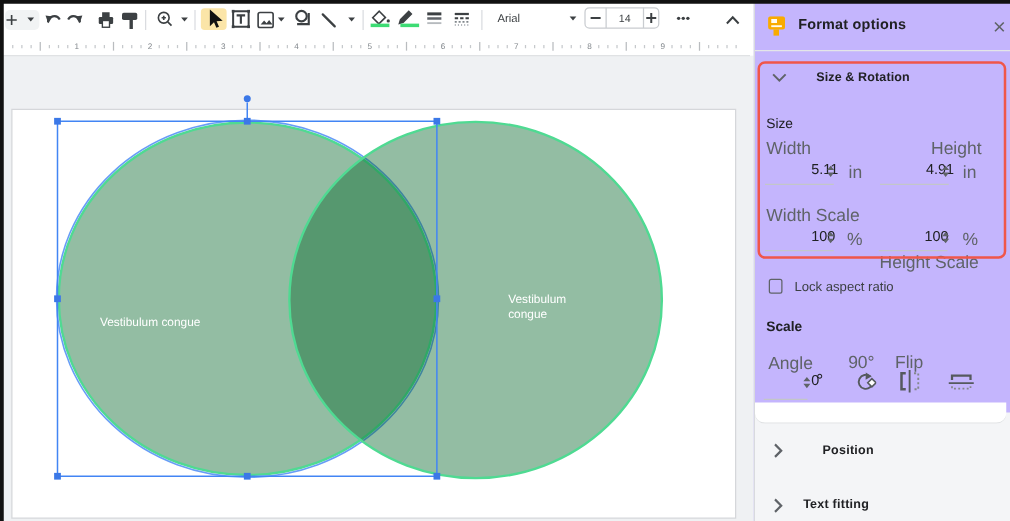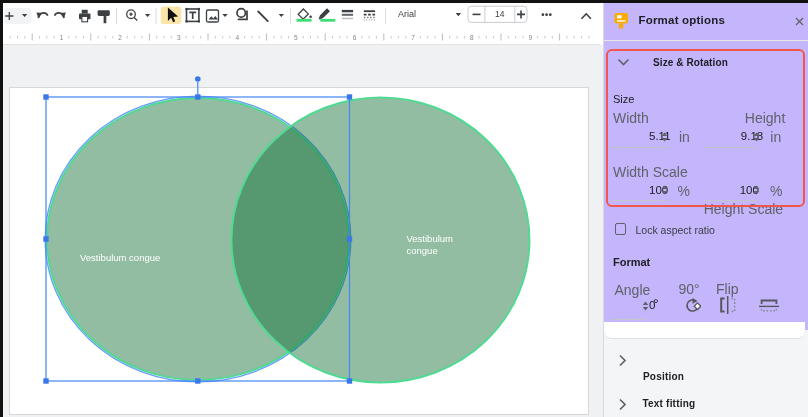--- a/index.html
+++ b/index.html
@@ -238,21 +238,21 @@
 
   <svg class="abs" style="left:13px;top:57.5px" width="13" height="9" viewBox="0 0 13 9">
     <path d="M1.5,1.5 l5,5 l5,-5" stroke="#5f6368" stroke-width="1.6" fill="none"></path>
   </svg>
   <div class="abs" style="left:37px;top:56.5px;font-size:10px;font-weight:bold;color:#202124;letter-spacing:0.1px;padding-left:12px;">Size &amp; Rotation</div>
 
   <div class="abs bold" style="left:9px;top:92.5px;font-size:11px;font-weight:normal;color:#202124;">Size</div>
   <div class="abs lbl" style="left:9px;top:113px;">Width</div>
   <div class="abs lbl" style="left:100.8px;top:113px;margin-left:40px;">Height</div>
   <div class="abs val" style="left:9px;top:130px;">5.11</div>
-  <div class="abs val" style="left:100.8px;top:130px;">9.18</div>
+  <div class="abs val" style="left:100.8px;top:130px;">4.91</div>
   <div class="abs lbl" style="left:74.9px;top:132px;">in</div>
   <div class="abs lbl" style="left:166.3px;top:132px;">in</div>
   <div class="abs uline" style="left:8px;top:146.5px;width:55px;"></div>
   <div class="abs uline" style="left:99.8px;top:146.5px;width:55px;"></div>
 
   <div class="abs lbl" style="left:9px;top:166.5px;text-align:right;">Width Scale</div>
   <div class="abs lbl" style="left:99.7px;top:166.5px;margin-top:37px;">Height Scale</div>
   <div class="abs val" style="left:9px;top:184px;">100</div>
   <div class="abs val" style="left:99.7px;top:184px;">100</div>
   <div class="abs lbl" style="left:73.5px;top:185.5px;">%</div>
@@ -271,21 +271,21 @@
     </svg>
   <svg class="abs spin" style="left:148.5px;top:185px" width="6.5" height="9.5" viewBox="0 0 7 10">
       <path d="M3.5,0.5 L0.7,4 h5.6 z M0.7,6 h5.6 L3.5,9.5 z" fill="#5f6368"></path>
     </svg>
 
   <div class="abs" style="left:2px;top:48.5px;width:198.7px;height:158px;border:2.4px solid #f0564a;border-radius:6px;box-sizing:border-box;"></div>
 
   <div class="abs" style="left:10.5px;top:223px;width:11.5px;height:11.5px;border:1.7px solid #5f6368;border-radius:2px;box-sizing:border-box;"></div>
   <div class="abs" style="left:31.5px;top:223.5px;font-size:10.5px;color:#3c4043;">Lock aspect ratio</div>
 
-  <div class="abs" style="left:9px;top:256px;font-size:11px;font-weight:bold;color:#202124;">Format</div>
+  <div class="abs" style="left:9px;top:256px;font-size:11px;font-weight:bold;color:#202124;">Scale</div>
   <div class="abs lbl" style="left:10.5px;top:285px;">Angle</div>
   <div class="abs lbl" style="left:74.5px;top:284px;">90°</div>
   <div class="abs lbl" style="left:112px;top:284px;">Flip</div>
   <div class="abs val" style="left:9px;top:299px;">0</div>
   <div class="abs lbl" style="left:49px;top:299px;color:#202124;">°</div>
   <div class="abs uline" style="left:7.2px;top:319px;width:34.5px;"></div>
   <svg class="abs spin" style="left:37.5px;top:300.5px" width="6.5" height="9.5" viewBox="0 0 7 10">
       <path d="M3.5,0.5 L0.7,4 h5.6 z M0.7,6 h5.6 L3.5,9.5 z" fill="#5f6368"></path>
     </svg>
 
@@ -305,21 +305,21 @@
     <path d="M3.6,6.9 v-3.4 h14.8 v3.4" stroke="#55595e" stroke-width="1.8" fill="none"></path>
     <line x1="1" y1="9.4" x2="21" y2="9.4" stroke="#55595e" stroke-width="1.4"></line>
     <path d="M3.6,12 v1.8 h14.8 v-1.8" stroke="#84888c" stroke-width="1.4" fill="none" stroke-dasharray="1.5,1.9"></path>
   </svg>
 
   <div class="abs" style="left:0;top:330px;width:100%;height:87px;background:#f4f5f7;"></div>
   <div class="abs" style="left:0;top:322px;width:201px;height:16px;background:#fff;border-bottom:1px solid #dfe1e3;border-radius:0 0 8px 8px;"></div>
   <svg class="abs" style="left:14px;top:354px" width="10" height="13" viewBox="0 0 10 13">
     <path d="M2,1.5 l5,5 l-5,5" stroke="#5f6368" stroke-width="1.7" fill="none"></path>
   </svg>
-  <div class="abs" style="left:39px;top:354.5px;font-size:10px;font-weight:bold;color:#202124;letter-spacing:0.2px;margin-top:16px;">Position</div>
+  <div class="abs" style="left:54px;top:354.5px;font-size:10px;font-weight:bold;color:#202124;letter-spacing:0.2px;">Position</div>
   <svg class="abs" style="left:14px;top:397.5px" width="10" height="13" viewBox="0 0 10 13">
     <path d="M2,1.5 l5,5 l-5,5" stroke="#5f6368" stroke-width="1.7" fill="none"></path>
   </svg>
   <div class="abs" style="left:38.5px;top:398px;font-size:10px;font-weight:bold;color:#202124;letter-spacing:0.2px;">Text fitting</div>
 </div>
 
 <div class="abs" style="left:0;top:0;width:808px;height:3px;background:#111;"></div>
 <div class="abs" style="left:0;top:0;width:2.5px;height:417px;background:#111;"></div>
 
 </body></html>

